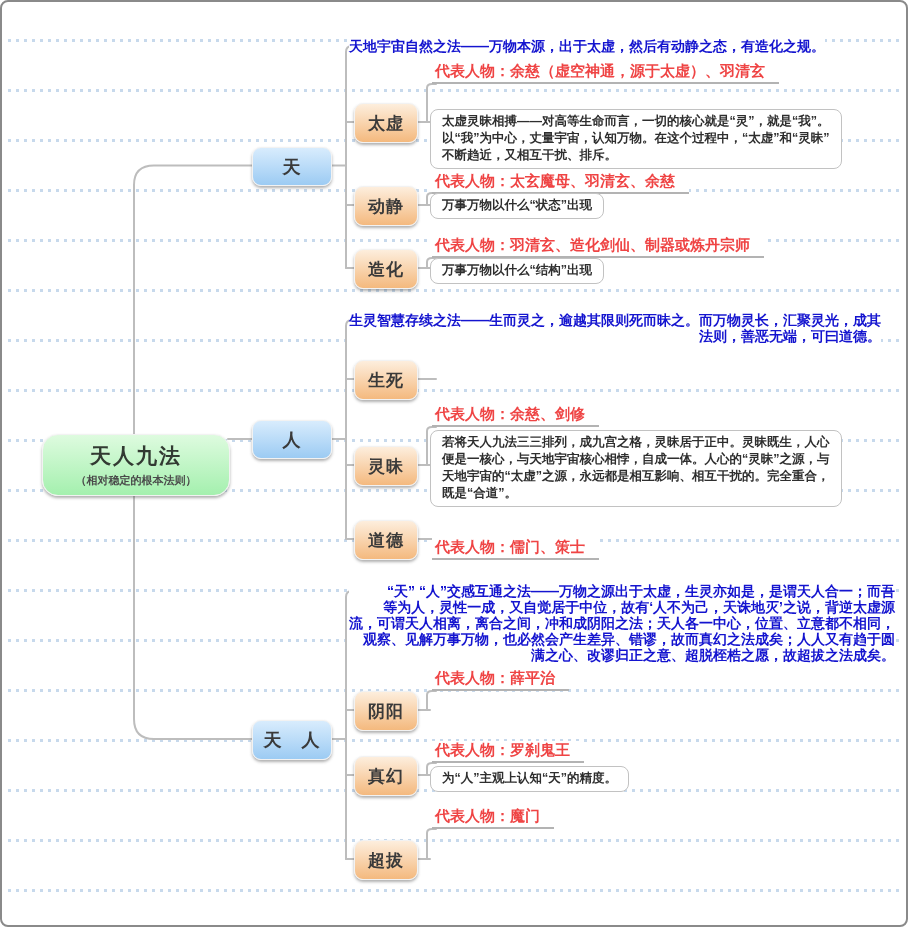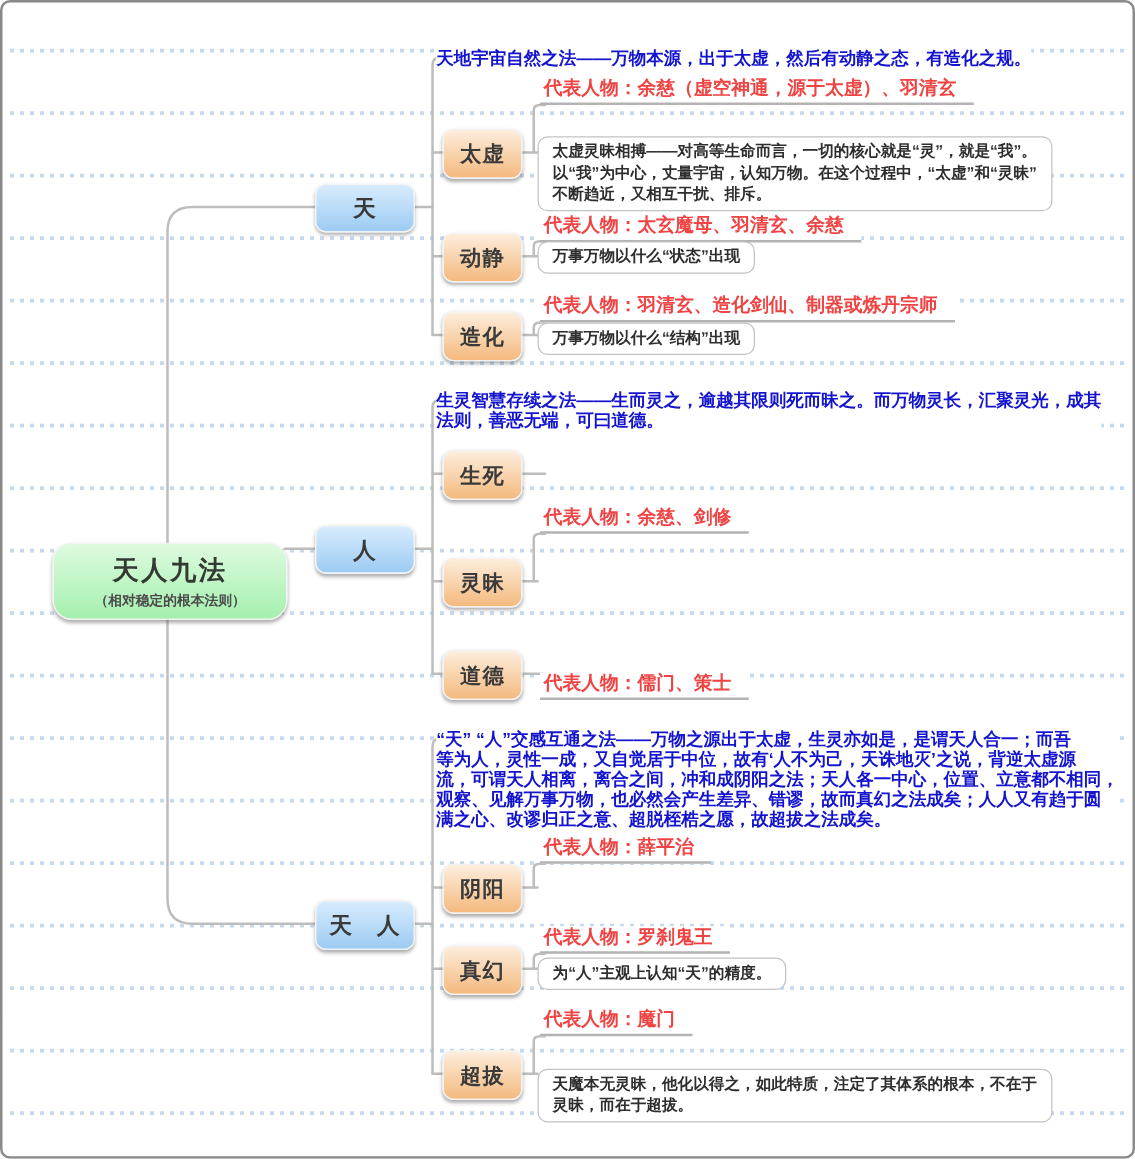--- a/index.html
+++ b/index.html
@@ -25,21 +25,21 @@
   .node.orange { background:linear-gradient(#fdeedd,#f4b97e); font-size:17px; }
   .node.root   { background:linear-gradient(#defbdf,#a4f0ae); border-radius:16px; }
   .root-title  { font-size:21px; color:#323a32; letter-spacing:2px; }
   .root-sub    { font-size:11px; color:#4a4a4a; margin-top:3px; letter-spacing:0; }
   .child { width:62px; height:38px; }
   .branch { width:78px; height:37px; }
 
   .summary {
     position:absolute; z-index:2; color:#1414cf; font-weight:bold;
     font-size:14px; line-height:16px; white-space:pre-line;
-    background:#ffffff; width:fit-content; max-width:566px;
+    background:#ffffff; width:fit-content; max-width:566px;text-align:right;
   }
   .figures {
     position:absolute; z-index:2; color:#ef4444; font-weight:bold;
     font-size:15px; line-height:17px; background:#ffffff; width:fit-content;
     padding:0 14px 3px 3px; border-bottom:2px solid #b3b3b3;
   }
   .notebox {
     position:absolute; z-index:2; background:#ffffff; color:#2e2e2e;
     font-weight:bold; font-size:12.5px; line-height:17px; white-space:pre-line;
     border:1.5px solid #c2c2c2; border-radius:8px; padding:3px 11px 4px;
@@ -148,17 +148,19 @@
   <div class="figures" style="left:430px;top:536px">代表人物：儒门、策士</div>
   <div class="figures" style="left:430px;top:667px">代表人物：薛平治</div>
   <div class="figures" style="left:430px;top:739px">代表人物：罗刹鬼王</div>
   <div class="figures" style="left:430px;top:805px">代表人物：魔门</div>
 
   <div class="notebox" style="left:428px;top:107px">太虚灵昧相搏——对高等生命而言，一切的核心就是“灵”，就是“我”。
 以“我”为中心，丈量宇宙，认知万物。在这个过程中，“太虚”和“灵昧”
 不断趋近，又相互干扰、排斥。</div>
   <div class="notebox" style="left:428px;top:191px">万事万物以什么“状态”出现</div>
   <div class="notebox" style="left:428px;top:256px">万事万物以什么“结构”出现</div>
+  <div class="notebox" style="left:428px;top:428px">若将天人九法三三排列，成九宫之格，灵昧居于正中。灵昧既生，人心
+便是一核心，与天地宇宙核心相悖，自成一体。人心的“灵昧”之源，与
+天地宇宙的“太虚”之源，永远都是相互影响、相互干扰的。完全重合，
+既是“合道”。</div>
   <div class="notebox" style="left:428px;top:764px">为“人”主观上认知“天”的精度。</div>
-  <div class="notebox" style="left:428px;top:853px">天魔本无灵昧，他化以得之，如此特质，注定了其体系的根本，不在于
-灵昧，而在于超拔。</div>
 
 </div>
 
 </body></html>

